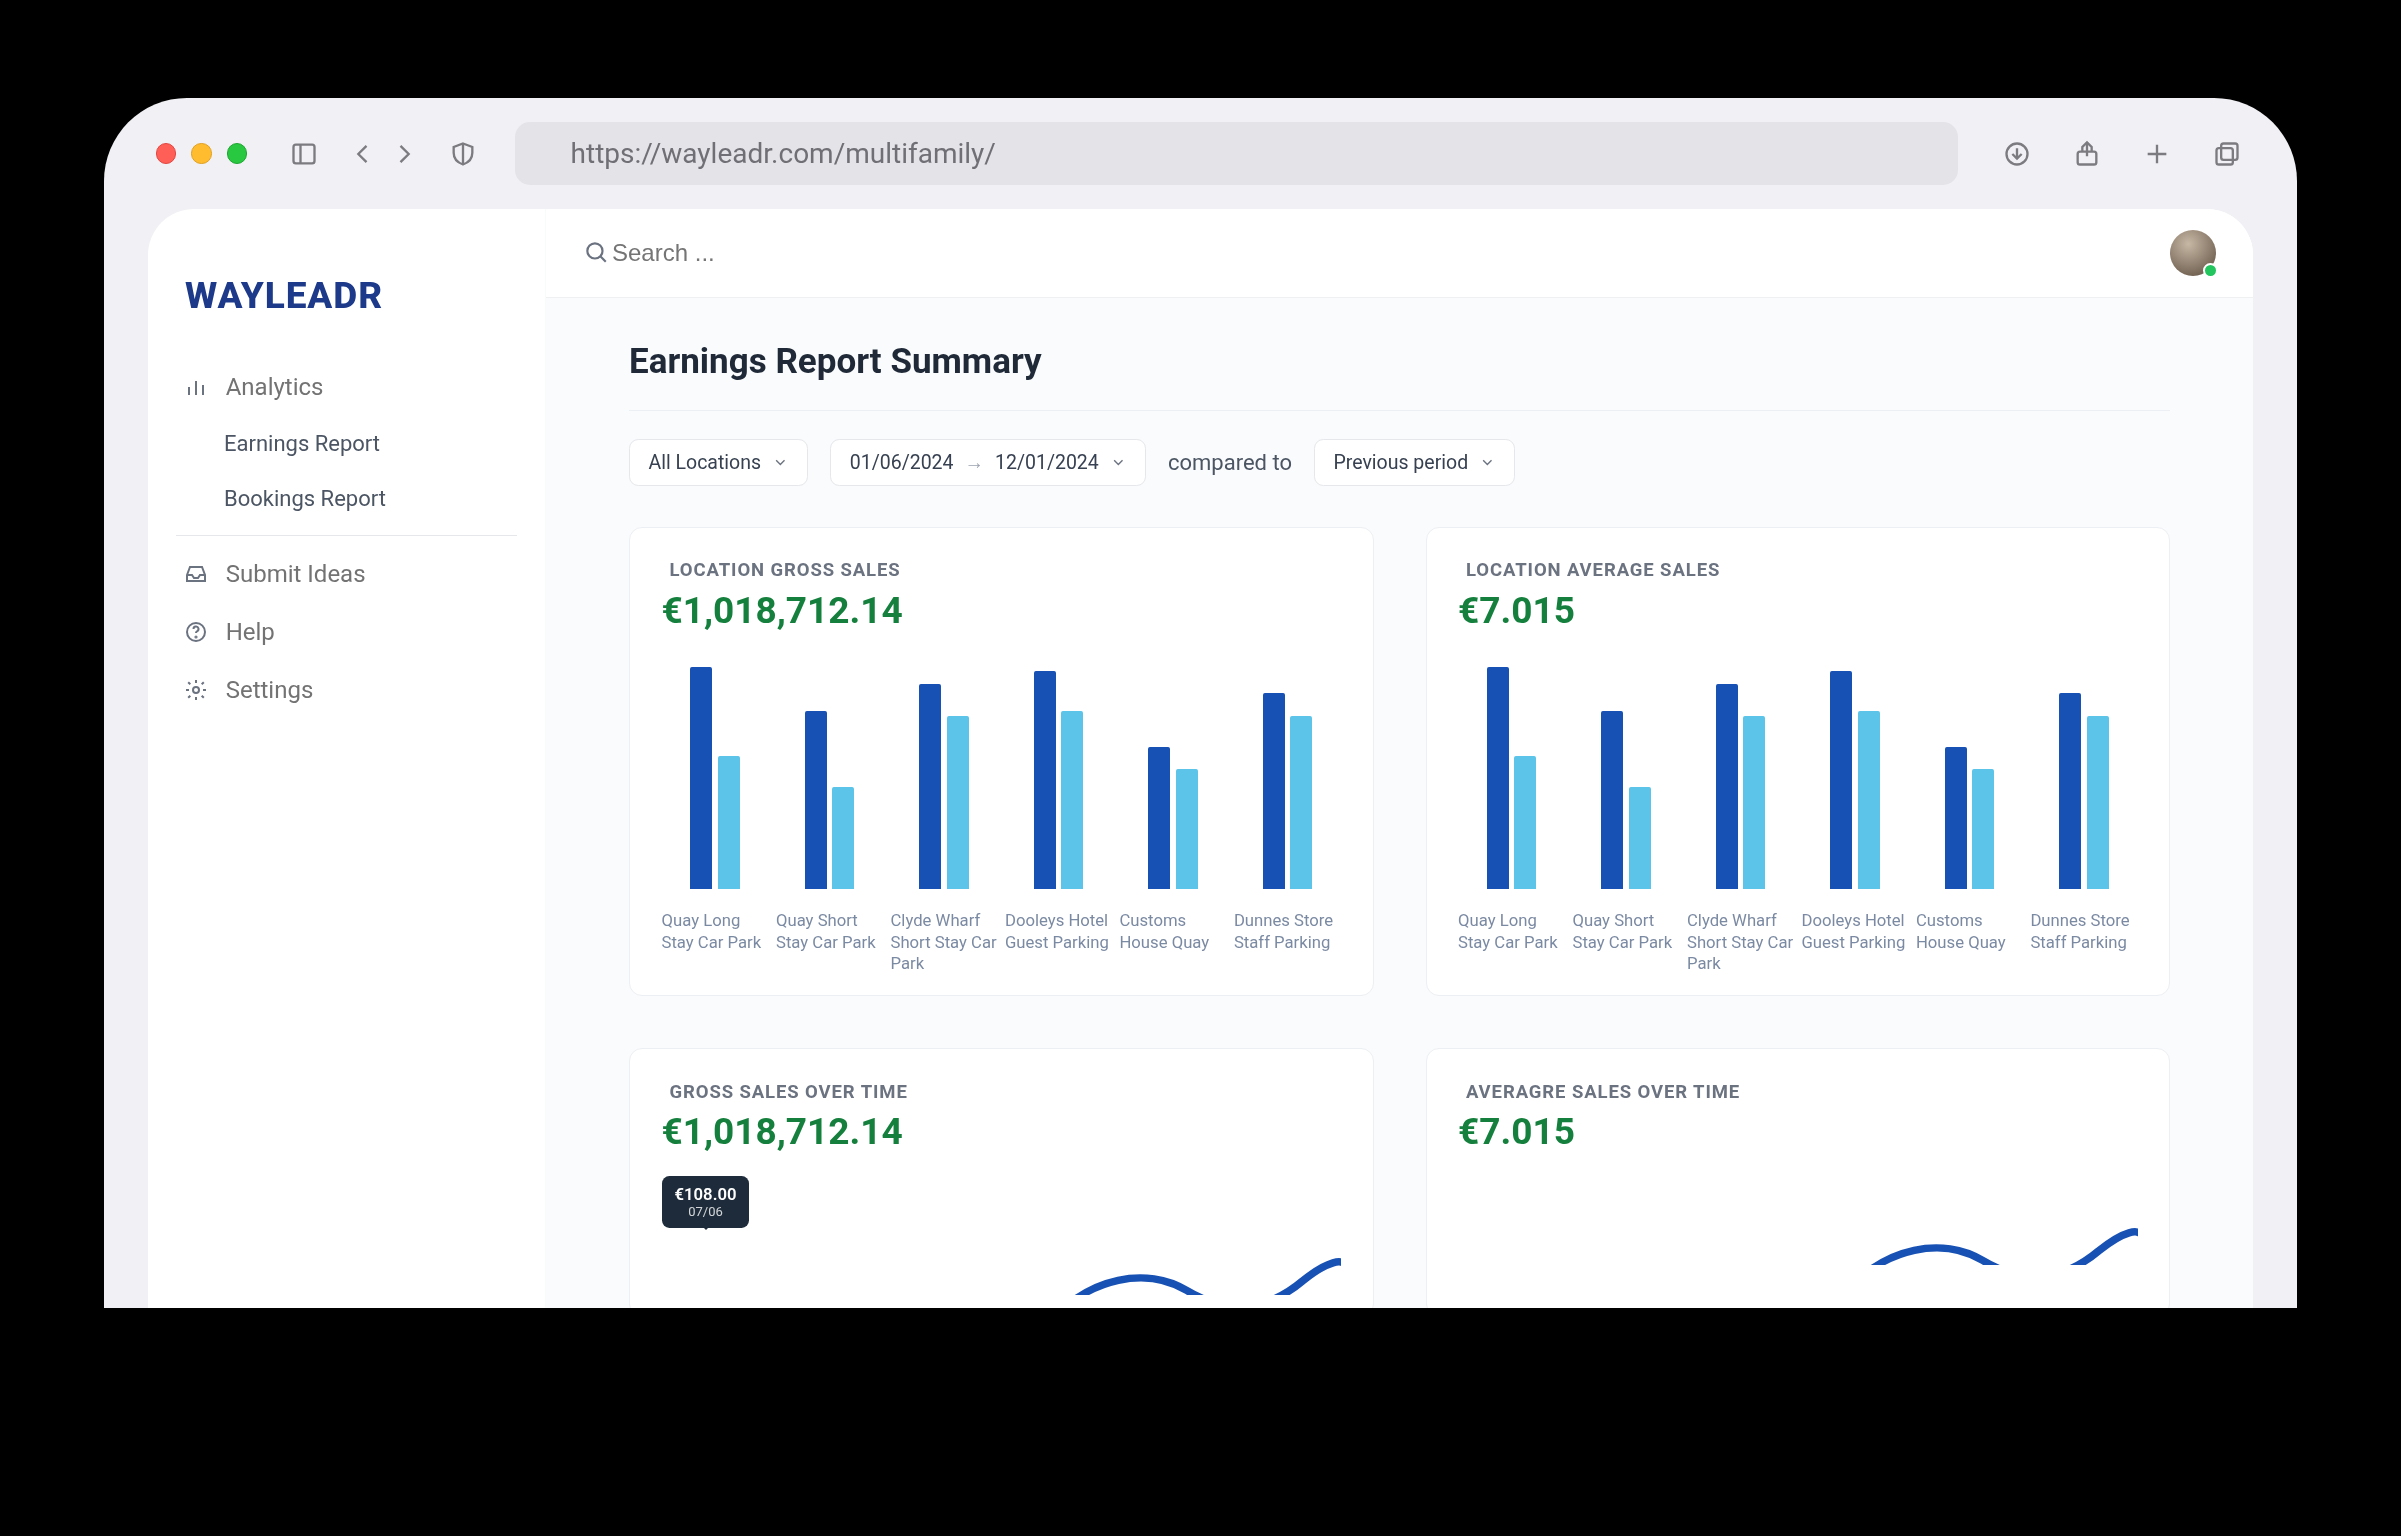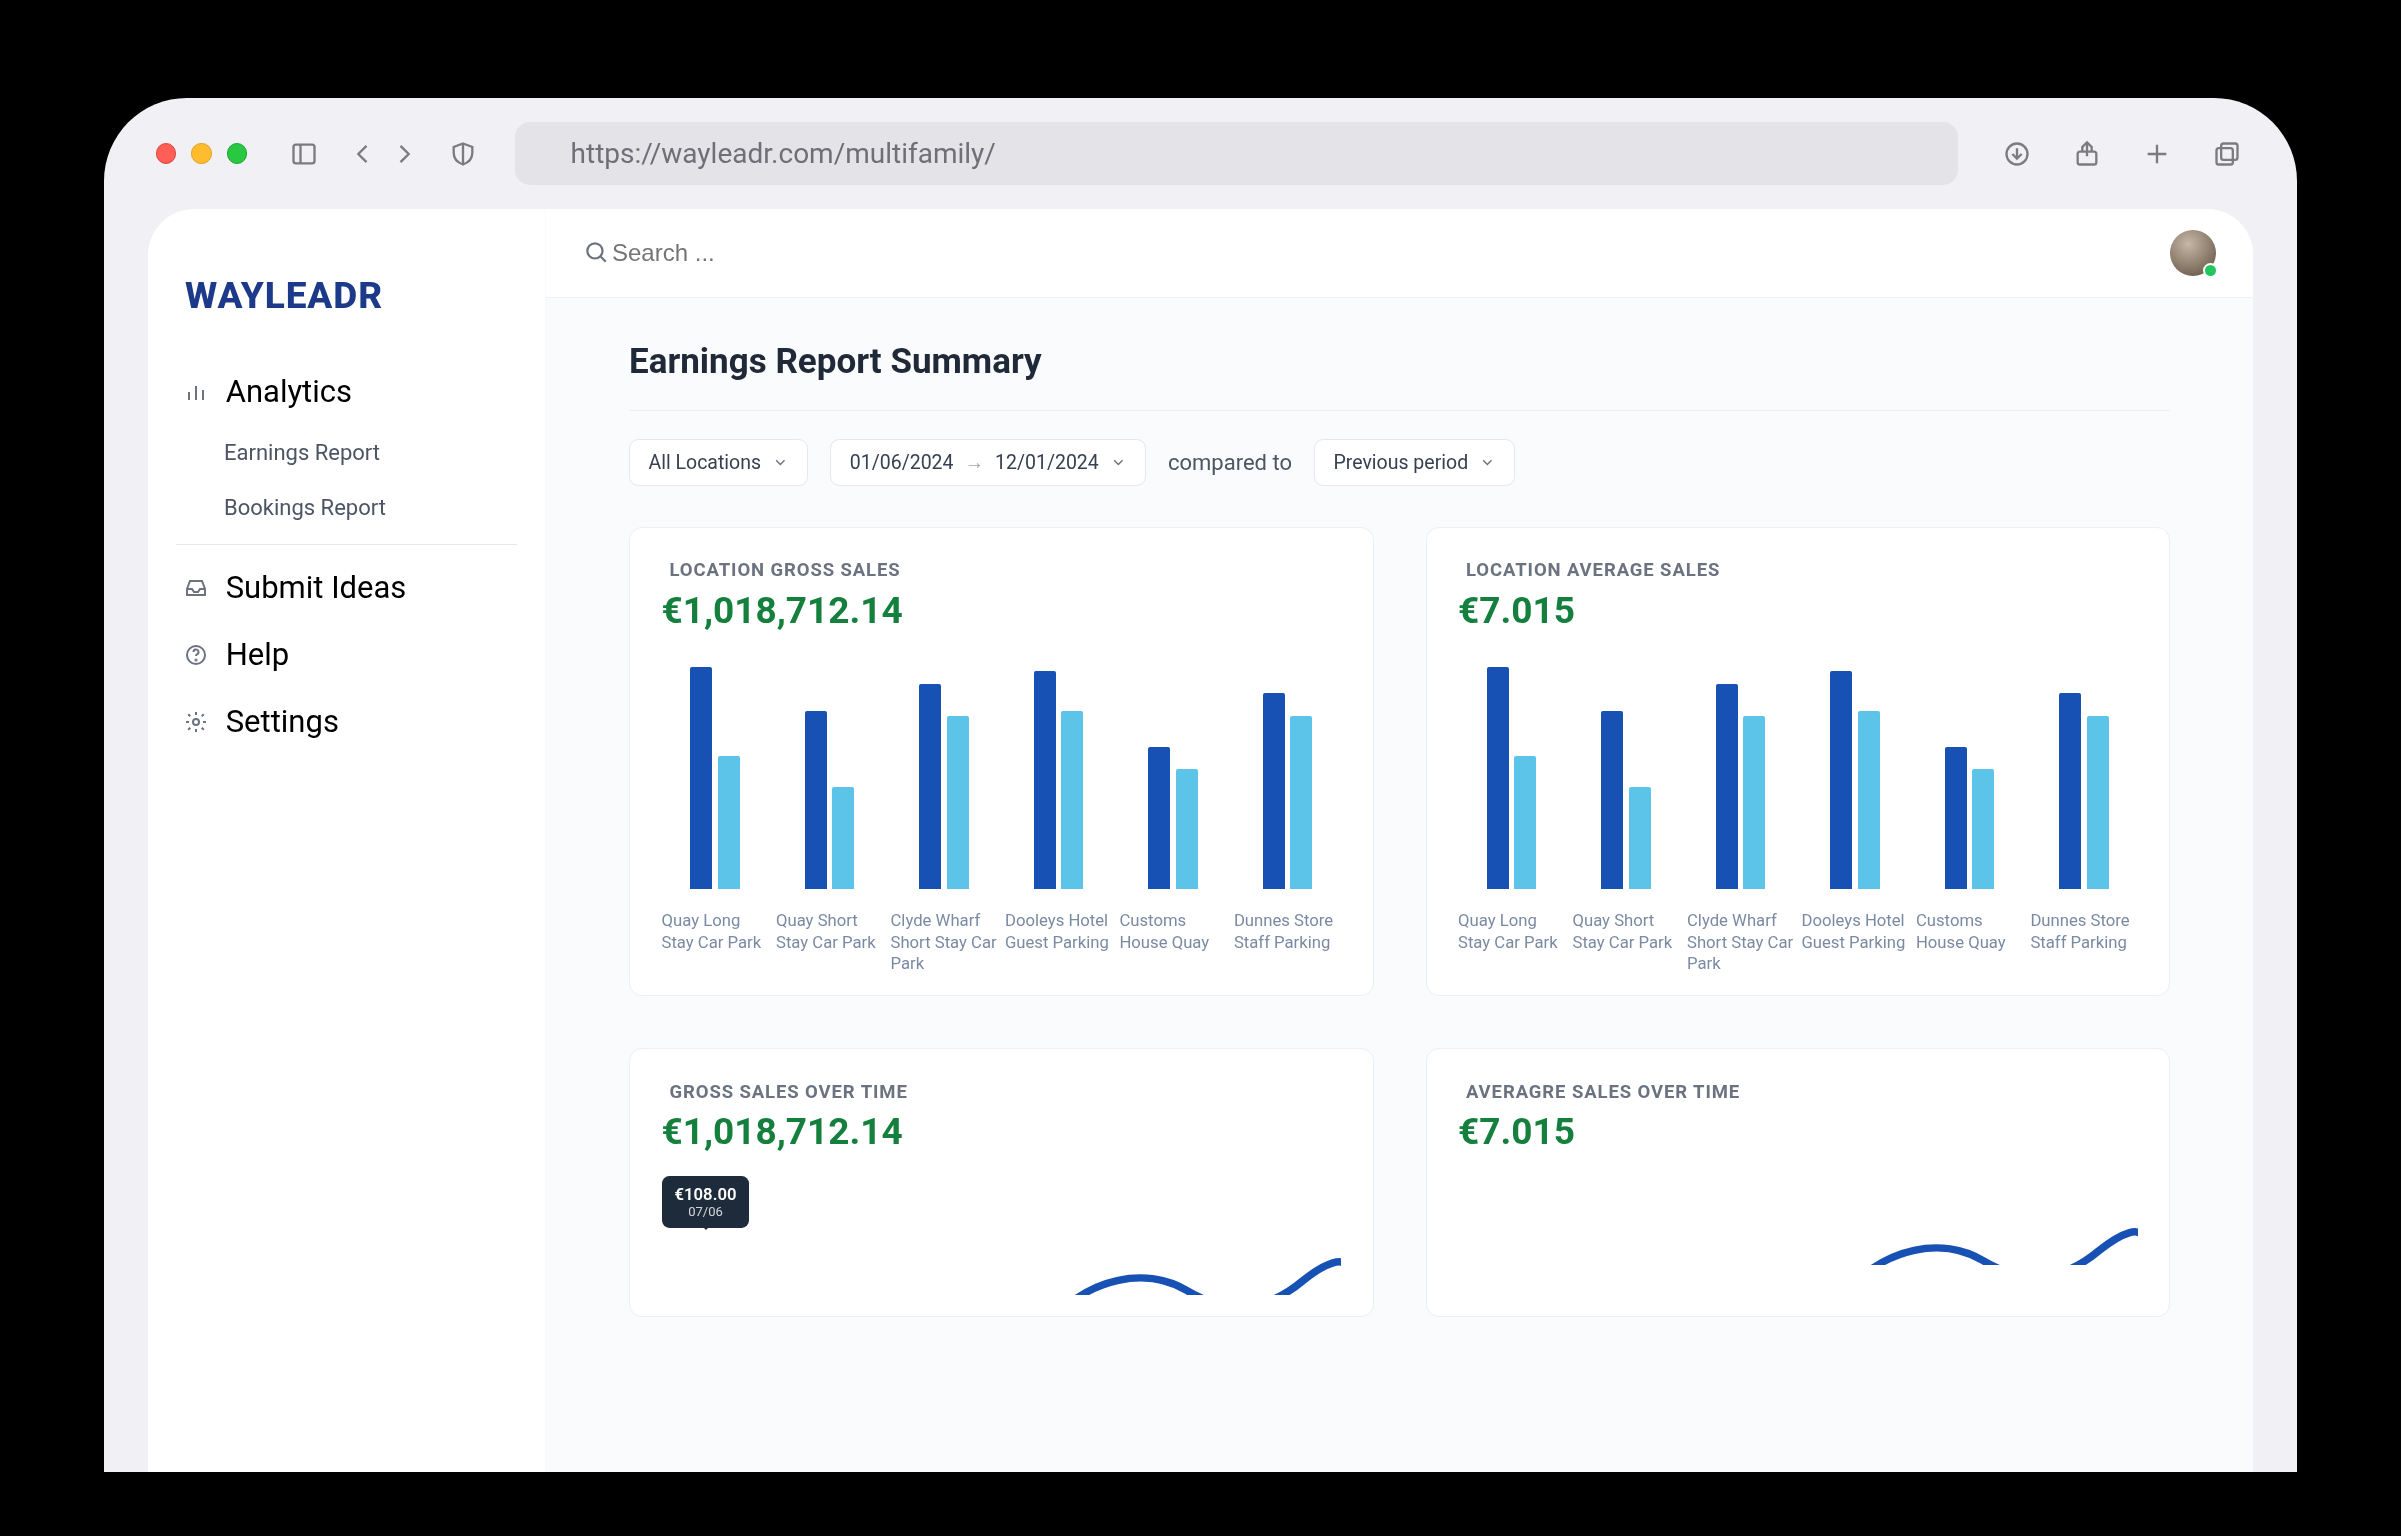--- a/index.html
+++ b/index.html
@@ -1,20 +1,20 @@
 <!DOCTYPE html>
 <html style="font-size:15px"><head>
 <meta charset="utf-8">
 <style>
   * { box-sizing: border-box; margin: 0; padding: 0; }
   html, body { width: 100%; height: 100%; font-family: -apple-system, BlinkMacSystemFont, "Segoe UI", Roboto, Helvetica, Arial, sans-serif; background: #000; }
 
   .stage {
     width: 2401px;
-    height: 1472px;
+    height: 1308px;
     position: relative;
     background: #000;
     overflow: hidden;
   }
 
   .device {
     position: absolute;
     left: 104px;
     top: 98px;
     right: 104px;
@@ -76,22 +76,22 @@
     flex-shrink:0;
   }
   .brand { padding: 26px 15px 41px 15px; }
   .brand-text { font-size: 37px; font-weight: 800; letter-spacing: 0.9px; color:#1d3a8a; }
 
   .nav-item {
     display:flex;
     align-items:center;
     gap: 16.7px;
     padding: 15px 13px;
-    color:#000000;
-    font-size: 31px;
+    color:#737373;
+    font-size: 24px;
     cursor:pointer;
   }
   .nav-item.sub { padding-left: 54px; font-size: 22px; color:#4b5563;}
   .nav-item .ni-icon { width: 26px; height:26px; display:flex; align-items:center; justify-content:center;}
   .nav-item .ni-icon svg{ width:24px; height:24px; fill:none; stroke:#6b7280; stroke-width:2;}
   .nav-sep { height:0.9px; background:#e5e7eb; margin: 9.3px 5.6px;}
 
   .main {
     flex:1;
     background:#fafbfc;

